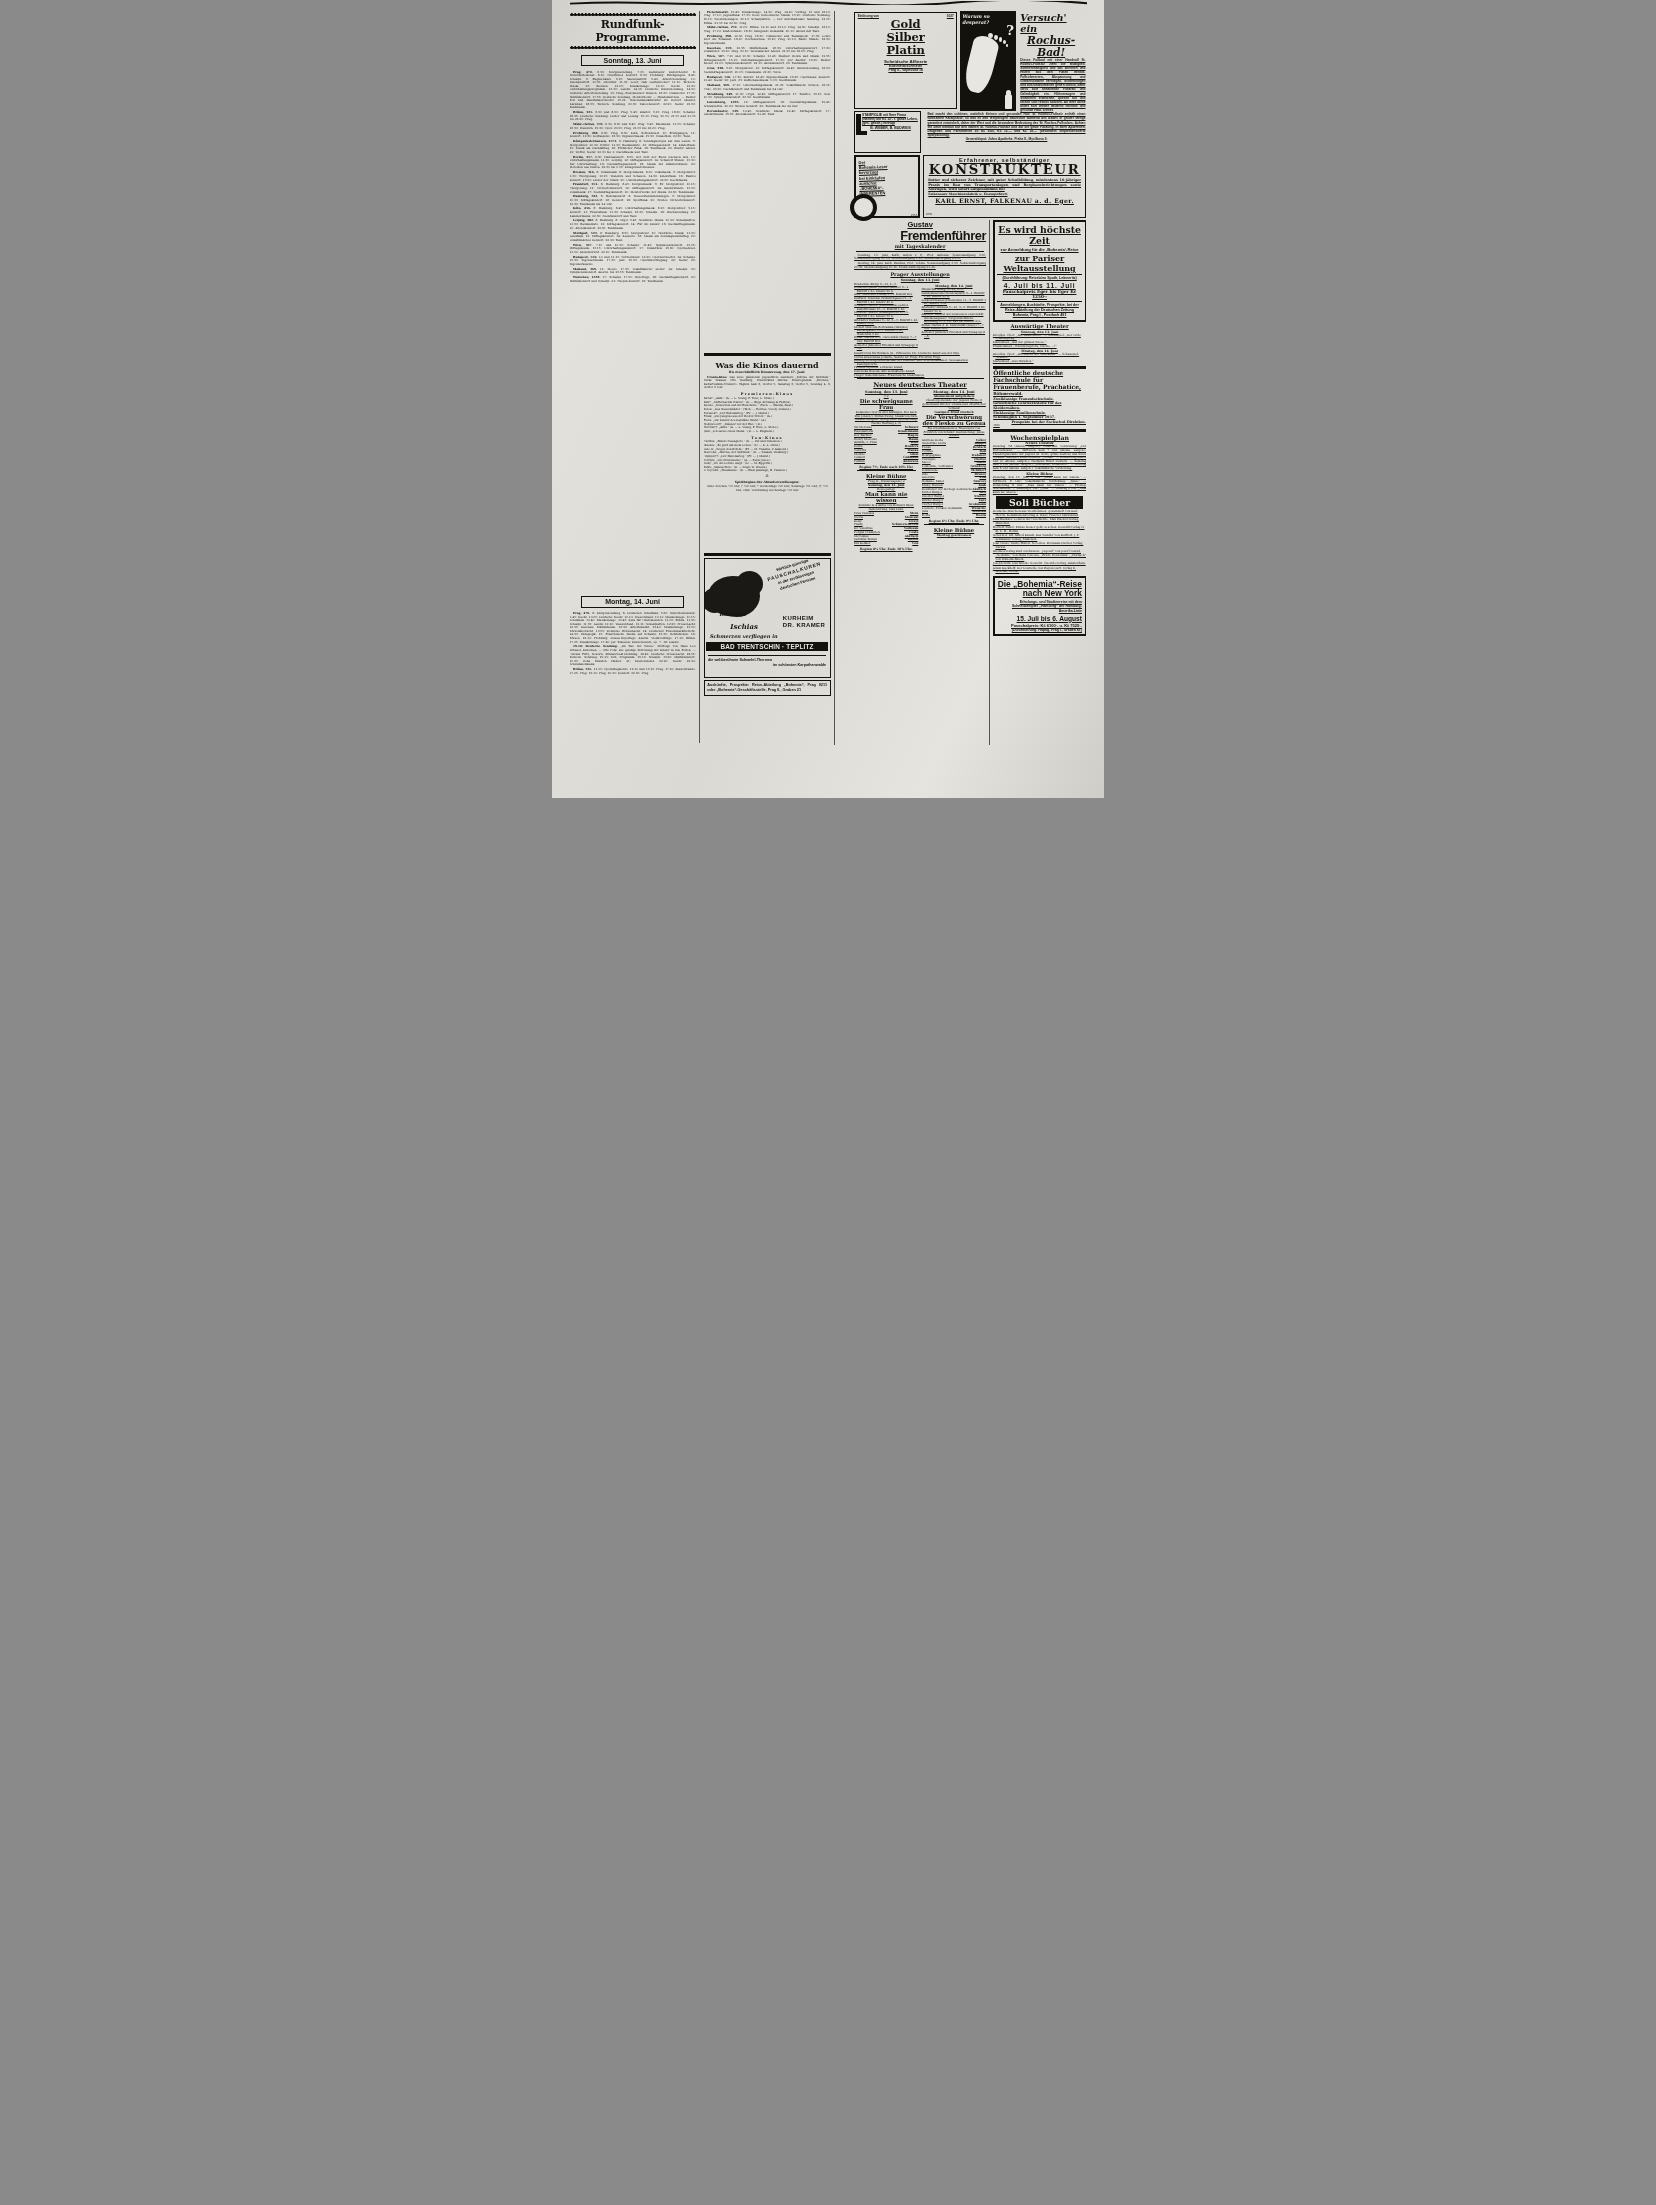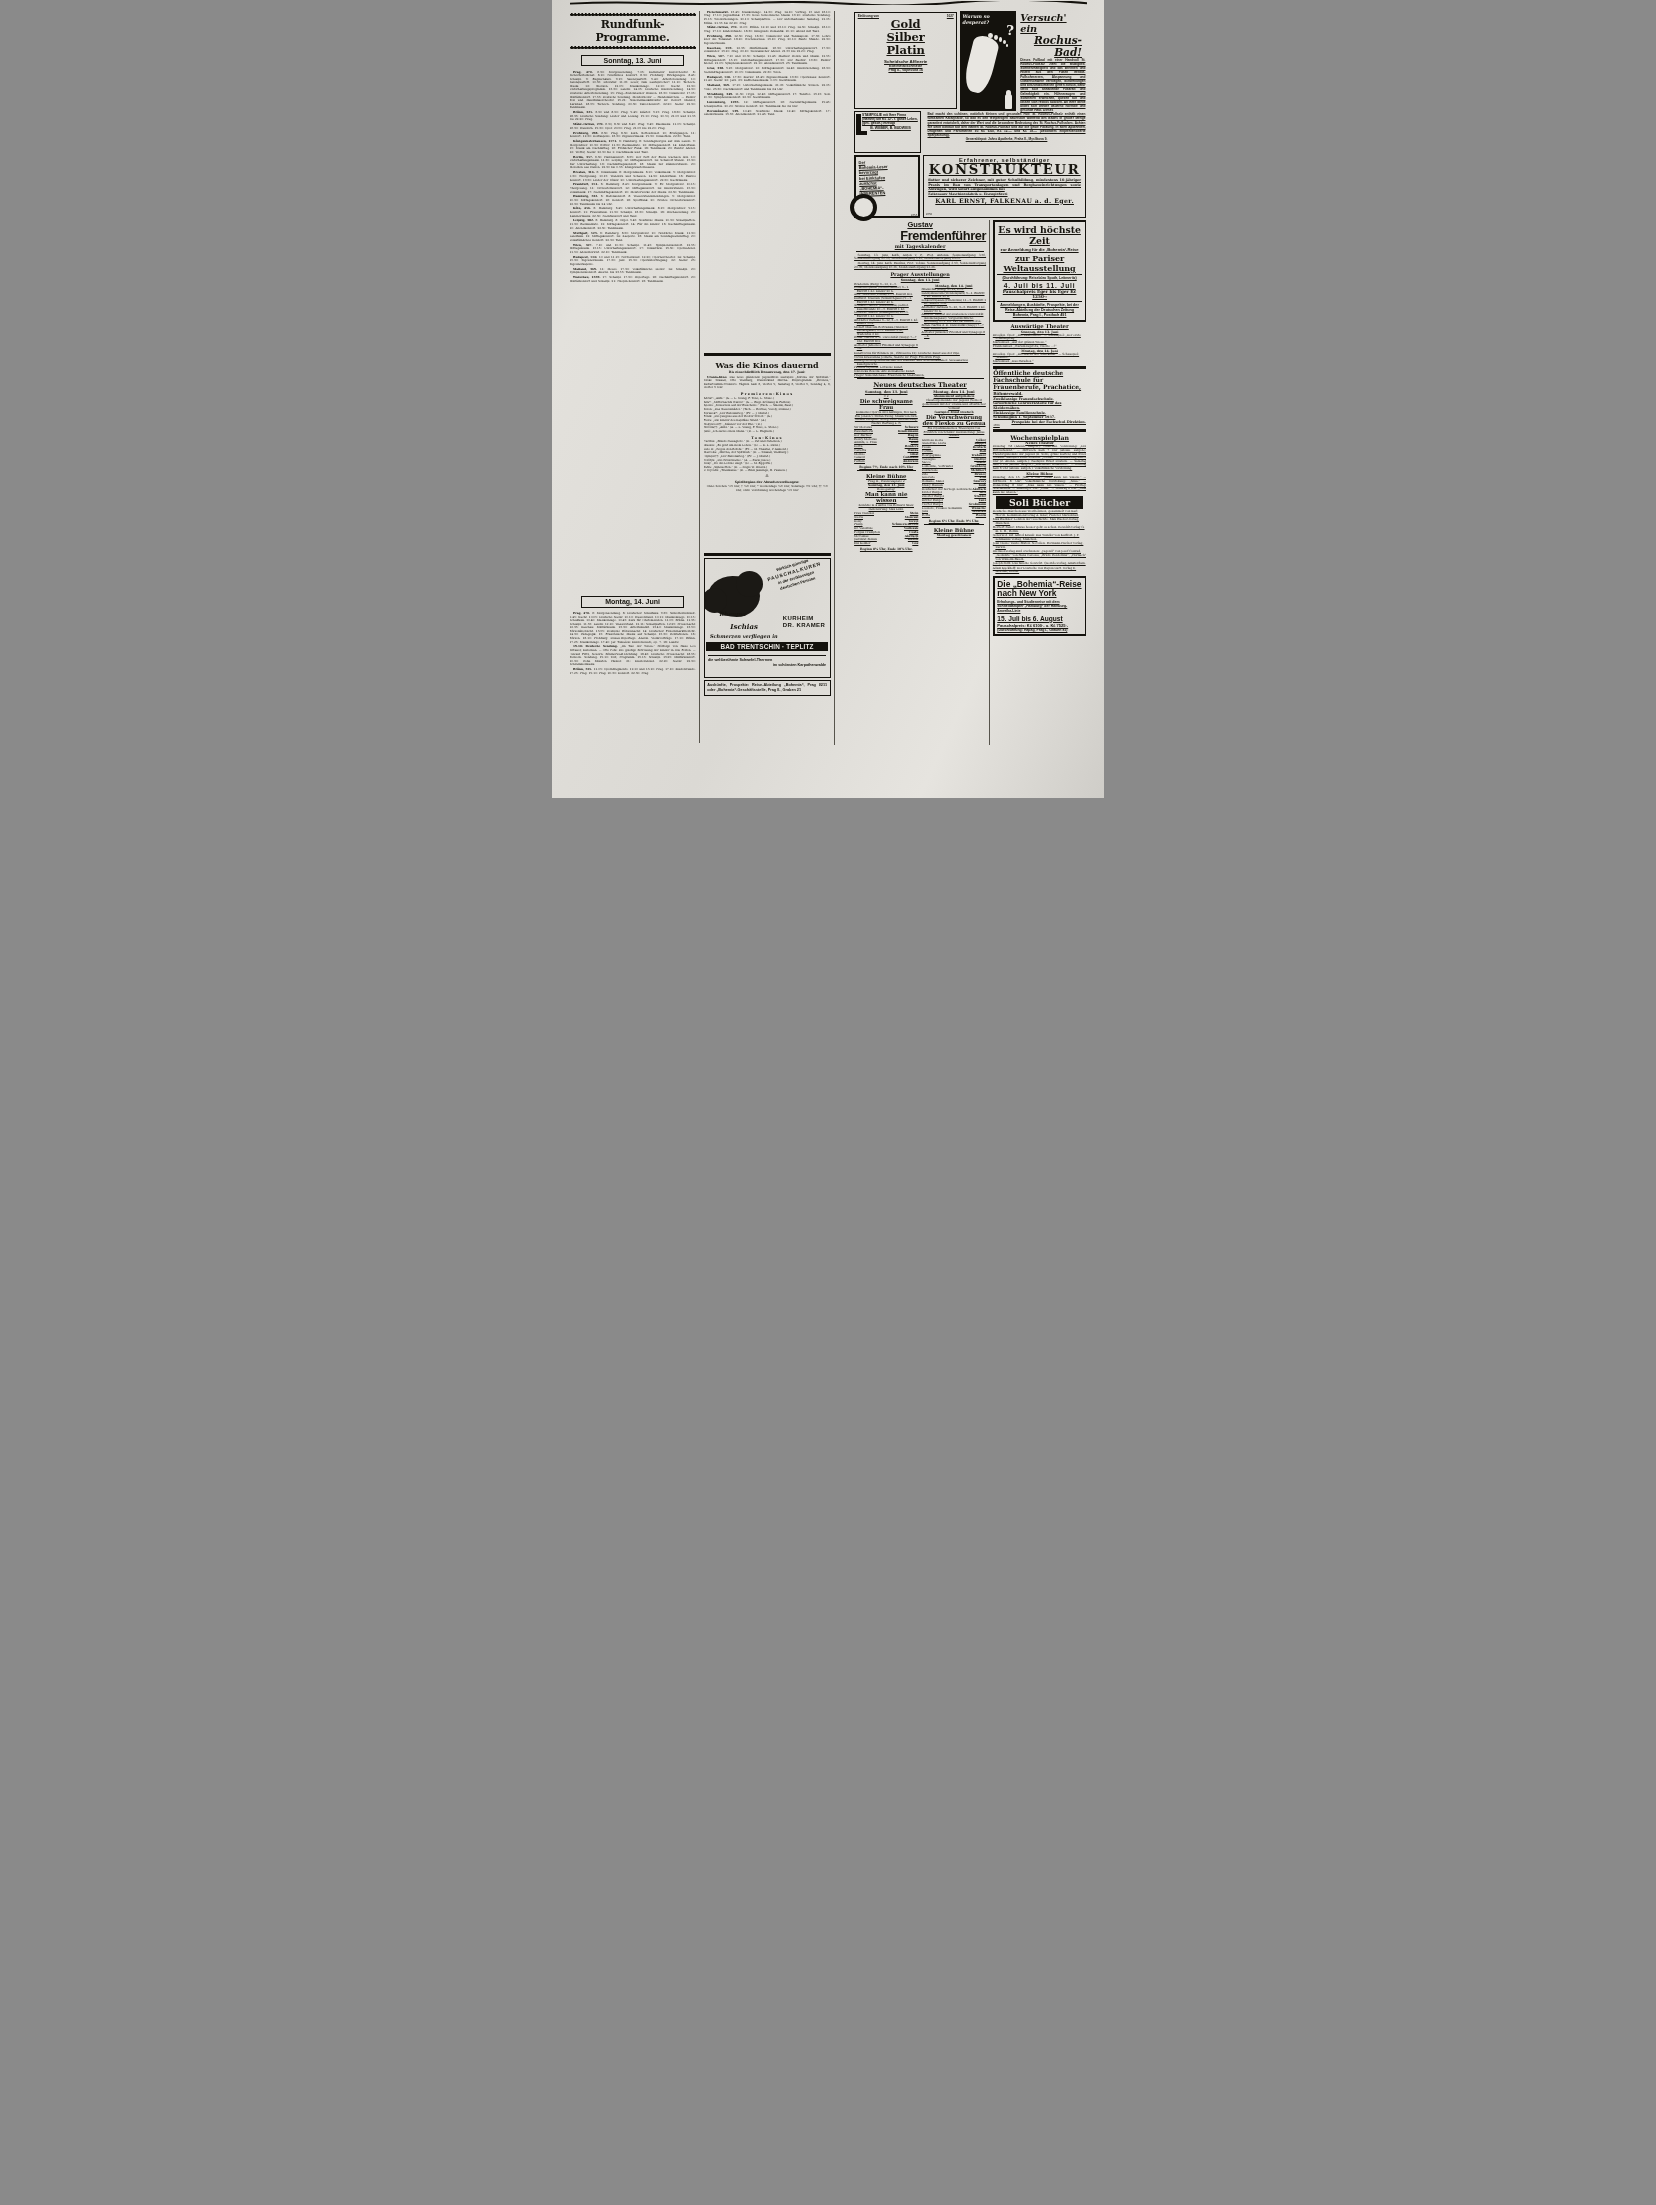--- a/index.html
+++ b/index.html
@@ -49,21 +49,21 @@
   .gold-sub2{font-family:"Liberation Sans",sans-serif;font-weight:bold;font-size:3.5px;color:#26241e;}
   #warum{width:56px;flex:none;background:#14120d;color:#eceae5;position:relative;overflow:hidden;}
   .warum-txt{font-style:italic;font-weight:bold;font-size:4.9px;padding:1.8px 1.8px 0 2.6px;font-family:"DejaVu Serif",serif;}
   .qmark{position:absolute;right:1.8px;top:12.3px;font-size:13.2px;font-weight:bold;color:#eceae5;}
   .foot-shape{position:absolute;left:8px;top:25.6px;width:25.6px;height:57px;background:#e8e6e1;border-radius:46% 54% 40% 44%/14% 16% 48% 46%;transform:rotate(14deg);}
   .toe{position:absolute;background:#e8e6e1;border-radius:50%;width:4.9px;height:5.7px;}
   .doc-fig{position:absolute;right:3.5px;bottom:1.8px;width:7px;height:15px;background:#e8e6e1;border-radius:2.6px 2.6px 0.9px 0.9px;}
   .doc-head{position:absolute;right:4.4px;bottom:15px;width:5.3px;height:5.3px;background:#e8e6e1;border-radius:50%;}
   #rochus{flex:1;padding:2.6px 0.9px 0 4.4px;}
   .roch-h1{font-size:9.7px;font-weight:bold;font-style:italic;line-height:1.05;}
-  .roch-h2{font-size:10.6px;font-weight:bold;font-style:italic;text-align:right;padding-right:3.5px;}
+  .roch-h2{font-size:10.6px;font-weight:bold;font-style:italic;text-align:center;padding-right:3.5px;}
   .roch-body{font-family:"Liberation Sans",sans-serif;font-size:3.2px;line-height:1.32;text-align:justify;font-weight:bold;color:#221f18;}
   #adrow2{height:42px;display:flex;}
   #stamp{width:57px;flex:none;border:1.3px solid #14120d;margin-right:2.6px;padding:0.9px 1.3px 0.9px 7px;position:relative;overflow:hidden;}
   .stamp-ico{position:absolute;left:0.9px;top:2.6px;width:5.3px;height:17.6px;background:#14120d;}
   .stamp-ico:after{content:"";position:absolute;left:0;bottom:-3.5px;width:11.5px;height:4px;background:#14120d;}
   .stamp-t{font-family:"Liberation Sans",sans-serif;font-weight:bold;font-size:3.3px;line-height:1.25;}
   .stamp-f{font-family:"Liberation Sans",sans-serif;font-weight:bold;font-size:3.5px;text-align:center;margin-top:0.9px;}
   #roch2{flex:1;padding:1.3px 0.9px 0 3.5px;}
   #adrow3{height:66px;display:flex;}
   #leser{width:57px;flex:none;border:2.6px solid #14120d;margin:1.8px 2.6px 0.9px 0;position:relative;padding:2.6px;}
@@ -118,21 +118,21 @@
   .aw-line{font-size:2.9px;line-height:1.3;text-indent:-2.6px;padding-left:2.6px;}
   .fs-box{border-top:3.1px solid #14120d;border-bottom:3.1px solid #14120d;margin:2.2px 0;padding:1.3px 0.4px;}
   .fs-title{font-size:6px;font-weight:bold;line-height:1.1;}
   .fs-line{font-size:3.4px;font-weight:bold;line-height:1.35;}
   .fs-right{text-align:right;}
   .ws-title{font-size:6.2px;font-weight:bold;text-align:center;margin:0.9px 0 0;}
   .ws-sub{font-size:3.5px;font-weight:bold;text-align:center;margin-bottom:0.4px;}
   .ws-body{font-size:2.8px;line-height:1.3;text-align:justify;}
   .nb-band{background:#14120d;color:#e8e6e1;text-align:center;font-size:9.3px;font-weight:bold;padding:0.4px 0 1.3px;margin:1.8px 3.5px 1.3px;}
   .nb-item{font-size:2.9px;line-height:1.32;text-indent:-2.6px;padding-left:2.6px;margin-bottom:0.4px;}
-  .ny-box{border:1.3px solid #14120d;outline:0.7px solid #14120d;outline-offset:0.9px;margin:2.6px 0.9px 0;padding:2.2px 2.6px;text-align:left;font-family:"Liberation Sans",sans-serif;}
+  .ny-box{border:1.3px solid #14120d;outline:0.7px solid #14120d;outline-offset:0.9px;margin:2.6px 0.9px 0;padding:2.2px 2.6px;text-align:right;font-family:"Liberation Sans",sans-serif;}
   .ny-h{font-weight:bold;font-size:8.4px;line-height:1.1;}
   .ny-sub{font-weight:bold;font-size:3.5px;margin:1.3px 0;line-height:1.3;}
   .ny-date{font-weight:bold;font-size:6.6px;margin:0.9px 0;}
   .ny-price{font-weight:bold;font-size:4px;}
   .ny-org{font-weight:bold;font-size:3.5px;}
   
   #trent{border:0.9px solid #14120d;margin-top:1.8px;position:relative;height:118px;overflow:hidden;}
   .diag{position:absolute;right:1.8px;top:3.5px;width:66px;transform:rotate(-17deg);
     font-family:"Liberation Sans",sans-serif;font-weight:bold;font-size:4px;text-align:center;line-height:1.45;}
   .diag .big{font-size:4.9px;letter-spacing:0.9px;}

